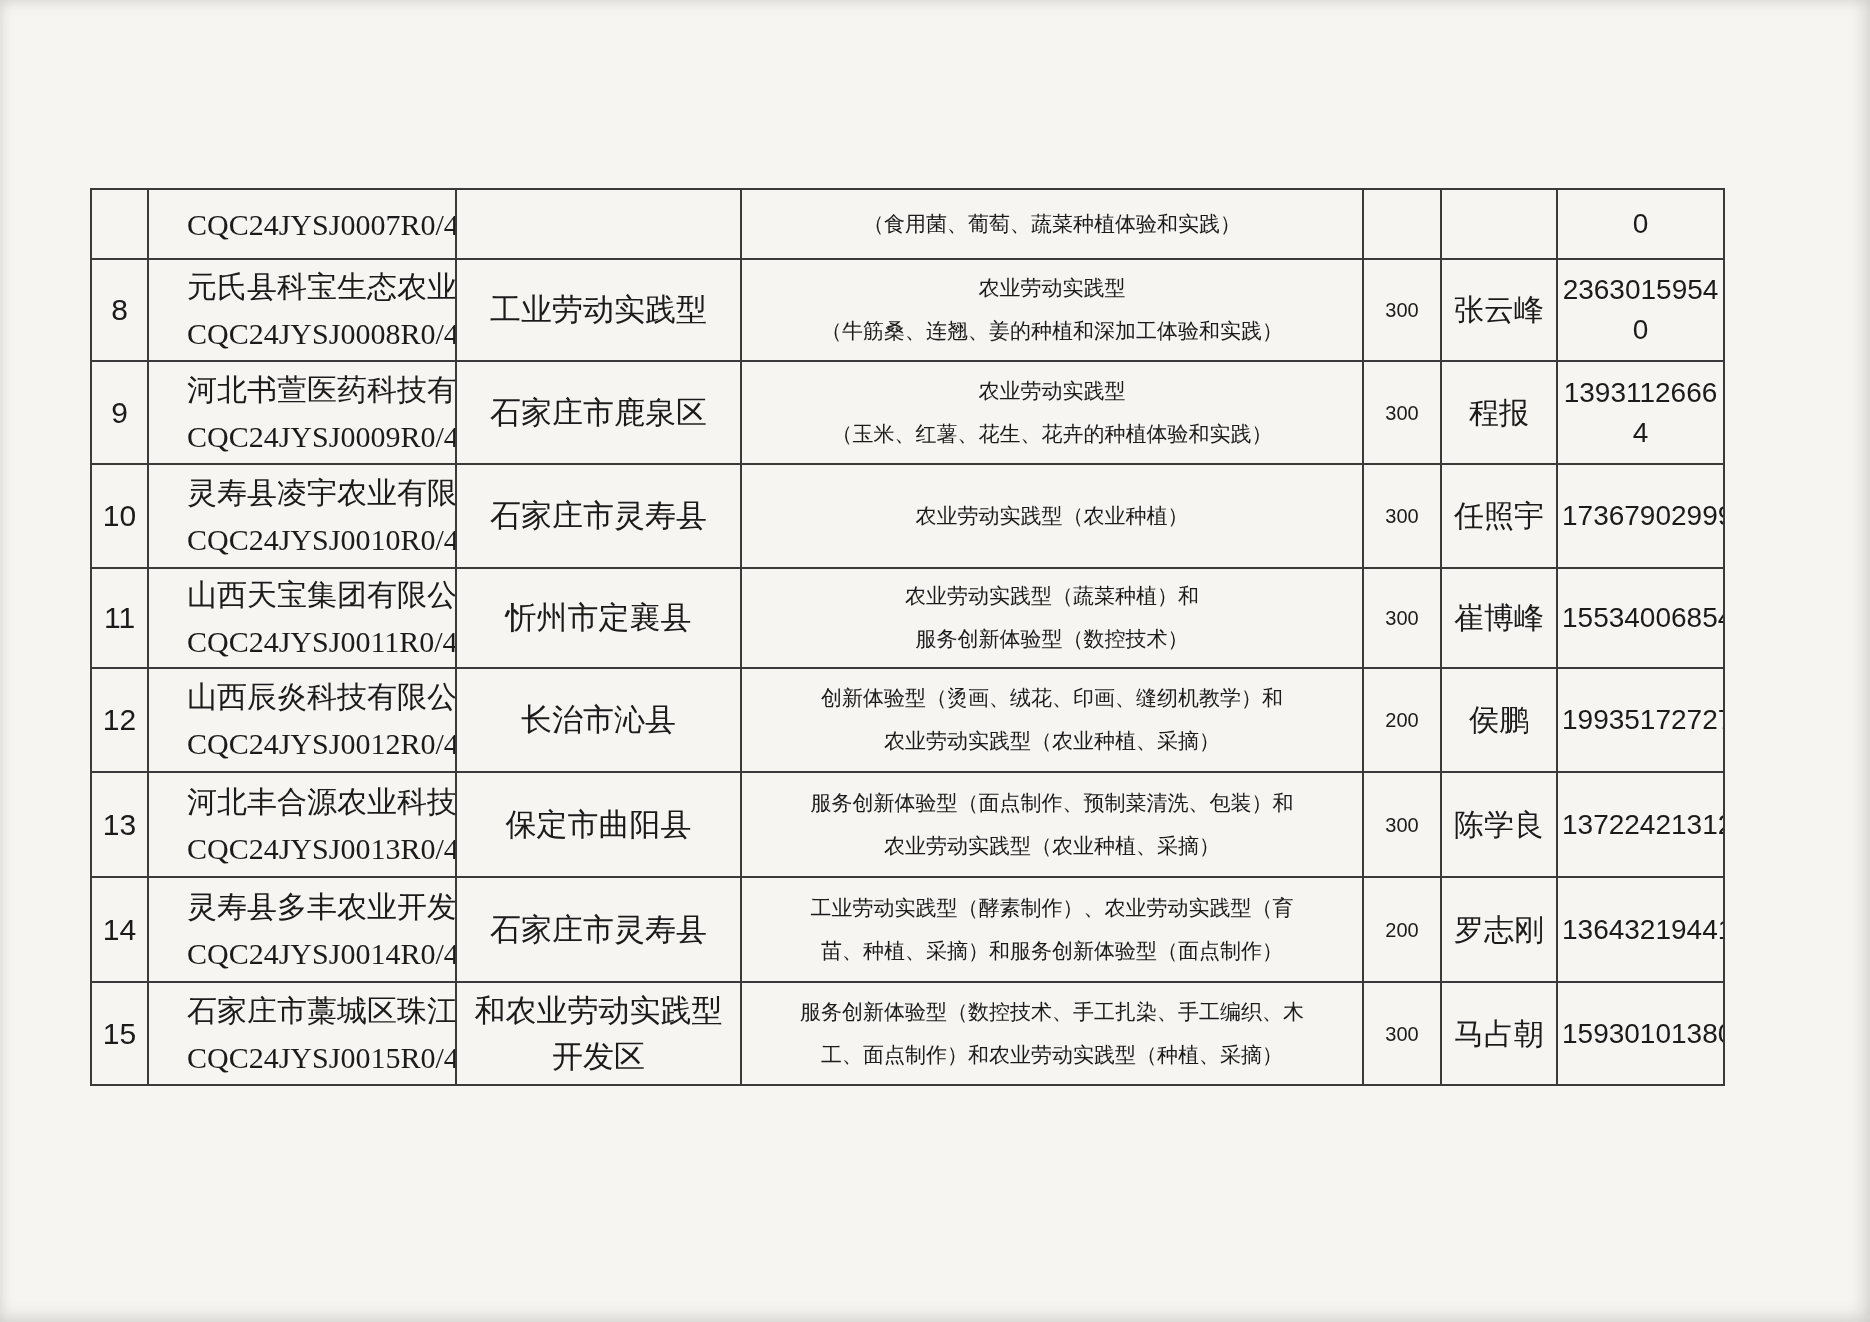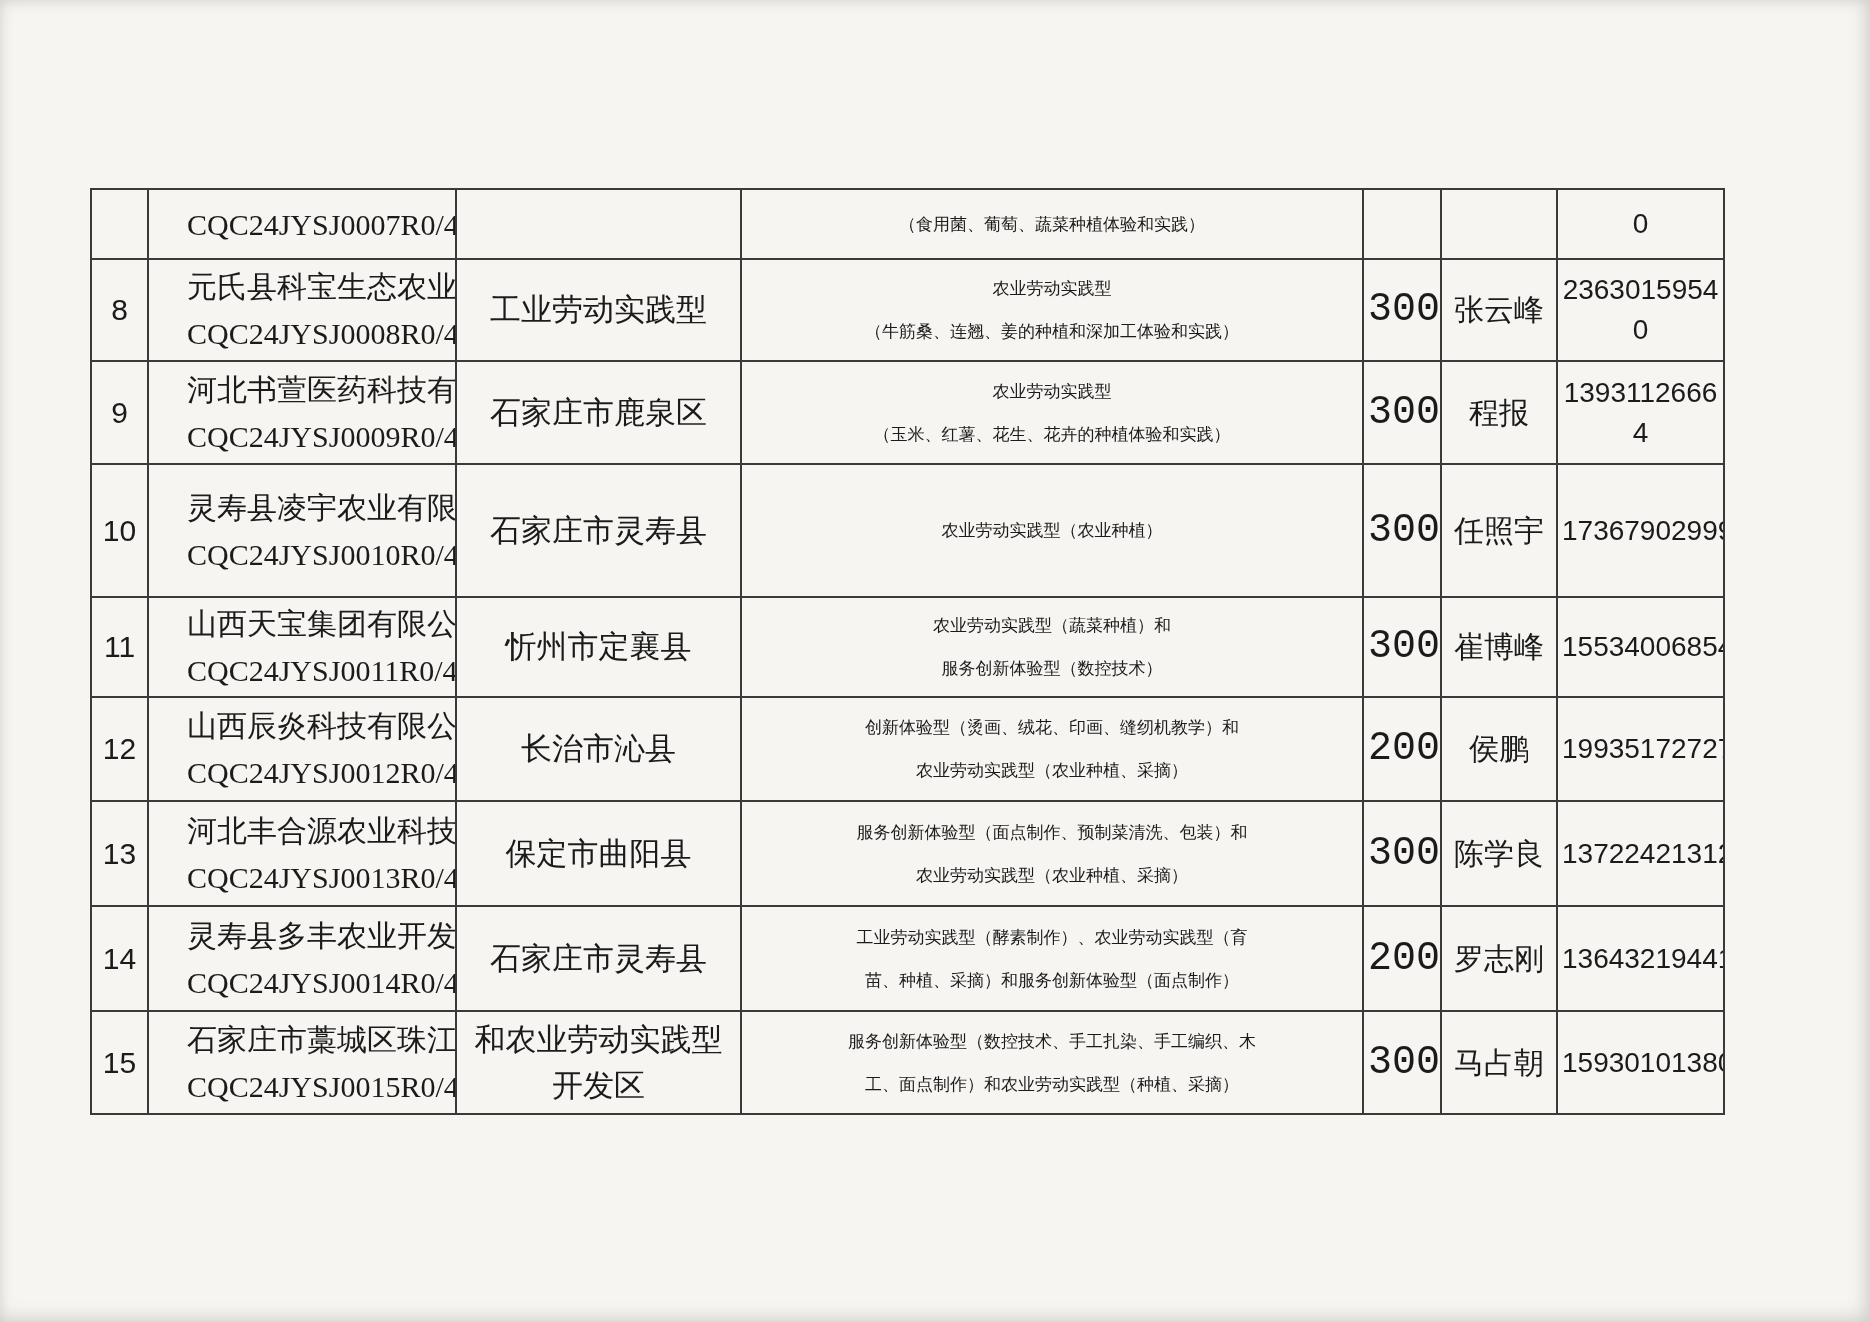--- a/index.html
+++ b/index.html
@@ -44,25 +44,25 @@
   td.cell-num{text-align:center;}
   td.cell-num .line{
     font-family:"Liberation Sans","DejaVu Sans",sans-serif;
     font-size:30px;line-height:38px;
   }
   td.cell-company{text-align:left;padding-left:38px;padding-right:6px;}
   td.cell-company .line{font-size:30px;line-height:47px;white-space:nowrap;}
   td.cell-location{text-align:center;}
   td.cell-location .line{font-size:31px;line-height:46px;}
   td.cell-type{text-align:center;padding-left:10px;padding-right:10px;}
-  td.cell-type .line{font-size:17px;line-height:43px;}
+  td.cell-type .line{font-size:21px;line-height:43px;}
   td.cell-count{text-align:center;}
   td.cell-count .line{
-    font-family:Liberation Mono, monospace;
-    font-size:40px;line-height:38px;
+    font-family:Liberation Sans, sans-serif;
+    font-size:20px;line-height:38px;
   }
   td.cell-contact{text-align:center;}
   td.cell-contact .line{font-size:30px;line-height:40px;}
   td.cell-phone{text-align:center;}
   td.cell-phone .line{
     font-family:"Liberation Sans","DejaVu Sans",sans-serif;
     font-size:28px;line-height:40px;white-space:nowrap;
   }
 </style>
 </head>
@@ -140,21 +140,21 @@
             <div class="line">300</div>
           </td>
     <td class="cell-contact">
             <div class="line">程报</div>
           </td>
     <td class="cell-phone">
             <div class="line">1393112666</div>
             <div class="line">4</div>
           </td>
   </tr>
-        <tr style="height: 133px;">
+        <tr style="height: 104px;">
     <td class="cell-num">
             <div class="line">10</div>
           </td>
     <td class="cell-company">
             <div class="line">灵寿县凌宇农业有限公司</div>
             <div class="line">CQC24JYSJ0010R0/46500</div>
           </td>
     <td class="cell-location">
             <div class="line">石家庄市灵寿县</div>
           </td>

